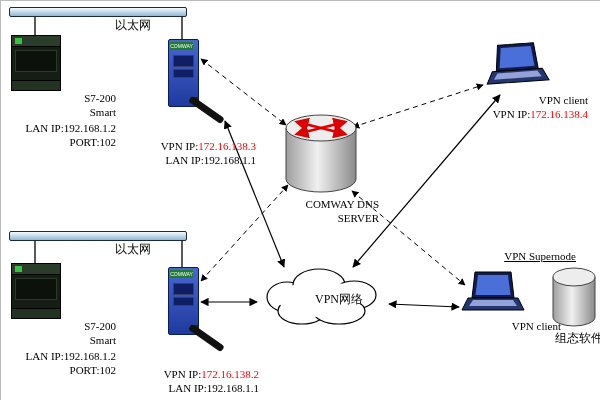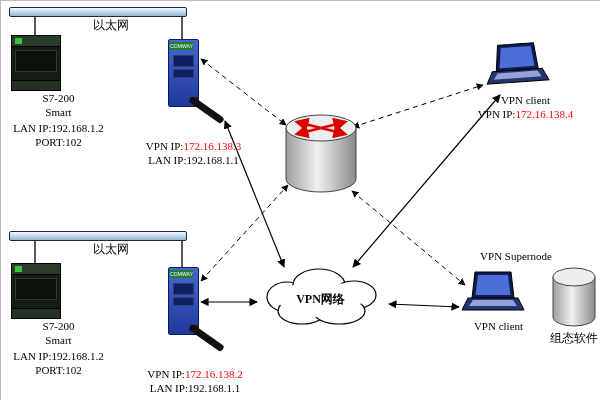--- a/index.html
+++ b/index.html
@@ -1,21 +1,21 @@
 <!DOCTYPE html>
 <html><head>
 <meta charset="utf-8">
 <style>
   html,body{margin:0;padding:0;background:#fff;}
   #stage{position:relative;width:600px;height:400px;background:#ffffff;
          border:1px solid #bbb;overflow:hidden;
          font-family:"Liberation Serif","DejaVu Serif",serif;}
   #wires{position:absolute;left:0;top:0;z-index:1;}
   .node{position:absolute;z-index:2;}
-  .lbl{position:absolute;z-index:3;text-align:center;font-size:11px;color:#000;line-height:14px;}
+  .lbl{position:absolute;z-index:3;text-align:right;font-size:11px;color:#000;line-height:14px;}
   .lbl.cn{font-size:12px;}
   .ip{color:#ff0000;margin-top:28px;}
   .ebar{position:absolute;z-index:2;background:linear-gradient(#f4fafe,#8fb8d4);
         border:1px solid #1a2a3a;border-radius:2px;}
   
   .plc{position:absolute;z-index:2;background:#151d15;border:1px solid #000;}
   .plc .strip{position:absolute;left:0;top:0;right:0;height:10px;background:#2a3d2a;border-bottom:1px solid #000;}
   .plc .led{position:absolute;left:3px;top:2px;width:7px;height:6px;background:#39c43f;}
   .plc .panel{position:absolute;left:3px;top:14px;right:3px;height:20px;background:#0c110c;border:1px solid #2c3a2c;}
   .plc .foot{position:absolute;left:0;bottom:0;right:0;height:9px;background:#243224;border-top:1px solid #000;}
@@ -24,21 +24,21 @@
   .router .box{position:absolute;left:0;top:0;width:29px;height:66px;
                background:linear-gradient(#4a66d0,#1f3a9e);border:1px solid #0a1a5c;border-radius:2px;}
   .router .tag{position:absolute;left:2px;top:3px;width:23px;height:8px;background:#1f7a33;
                color:#fff;font-size:5px;line-height:8px;text-align:center;
                font-family:"Liberation Sans",sans-serif;overflow:hidden;}
   .router .port{position:absolute;left:5px;top:16px;width:19px;height:10px;background:#101f63;border:1px solid #33406f;}
   .router .port2{position:absolute;left:5px;top:30px;width:19px;height:7px;background:#101f63;border:1px solid #33406f;}
   .router .ant{position:absolute;left:22px;top:56px;width:40px;height:7px;background:#111;
                border-radius:3px;transform:rotate(35deg);transform-origin:left center;}
   .router .joint{position:absolute;left:24px;top:58px;width:7px;height:7px;background:#222;}
-  .cloudlbl{font-weight:bold;font-size:12px;}
+  .cloudlbl{font-weight:normal;font-size:12px;}
 </style>
 </head>
 <body>
 
 <div id="stage">
 
   <svg id="wires" width="600" height="400">
     <defs>
       <marker id="mB" viewBox="0 0 10 10" refX="9" refY="5" markerWidth="7" markerHeight="7" orient="auto-start-reverse">
         <path d="M0,0 L10,5 L0,10 z" fill="#000"></path>
@@ -101,20 +101,22 @@
 
   <svg class="node" style="left:283px;top:112px;" width="74" height="86">
     <path d="M2,15 L2,66 A35,13 0 0 0 72,66 L72,15" fill="url(#gcyl)" stroke="#444" stroke-width="1"></path>
     <ellipse cx="37" cy="15" rx="35" ry="13" fill="#ededed" stroke="#444" stroke-width="1"></ellipse>
     <g>
       <line x1="13" y1="21" x2="61" y2="9" stroke="#dd0000" stroke-width="2.4" marker-start="url(#mR)" marker-end="url(#mR)"></line>
       <line x1="13" y1="9" x2="61" y2="21" stroke="#dd0000" stroke-width="2.4" marker-start="url(#mR)" marker-end="url(#mR)"></line>
     </g>
   </svg>
   <div class="lbl" style="left:262px;top:196px;width:116px;">
+    <div>COMWAY DNS</div>
+    <div>SERVER</div>
   </div>
 
   <svg class="node" style="left:484px;top:42px;transform:rotate(-4deg);" width="64" height="46">
     <polygon points="14,1 50,1 53,27 11,27" fill="#101c4e" stroke="#000"></polygon>
     <polygon points="17,4 47,4 49.5,24 14.5,24" fill="#4a6fd8"></polygon>
     <polygon points="7,27 57,27 63,39 1,39" fill="#25366f" stroke="#000"></polygon>
     <polygon points="12,29 52,29 56,35 8,35" fill="#93a2d8"></polygon>
   </svg>
   <div class="lbl" style="left:462px;top:92px;width:125px;">
     <div>VPN client</div>
@@ -157,21 +159,21 @@
       <ellipse cx="30" cy="34" rx="20" ry="15"></ellipse>
       <ellipse cx="62" cy="22" rx="26" ry="16"></ellipse>
       <ellipse cx="97" cy="32" rx="22" ry="14"></ellipse>
       <ellipse cx="45" cy="48" rx="24" ry="13"></ellipse>
       <ellipse cx="82" cy="48" rx="26" ry="13"></ellipse>
     </g>
     <ellipse cx="63" cy="36" rx="42" ry="18" fill="#ffffff"></ellipse>
   </svg>
   <div class="lbl cloudlbl" style="left:277px;top:291px;width:85px;">VPN网络</div>
 
-  <div class="lbl" style="left:455px;top:248px;width:120px;">VPN Supernode</div>
+  <div class="lbl" style="left:455px;top:248px;width:120px;text-decoration:underline;">VPN Supernode</div>
   <svg class="node" style="left:460px;top:270px;" width="64" height="46">
     <polygon points="14,1 50,1 53,27 11,27" fill="#101c4e" stroke="#000"></polygon>
     <polygon points="17,4 47,4 49.5,24 14.5,24" fill="#4a6fd8"></polygon>
     <polygon points="7,27 57,27 63,39 1,39" fill="#25366f" stroke="#000"></polygon>
     <polygon points="12,29 52,29 56,35 8,35" fill="#93a2d8"></polygon>
   </svg>
   <div class="lbl" style="left:435px;top:318px;width:125px;">
     <div>VPN client</div>
   </div>
 

